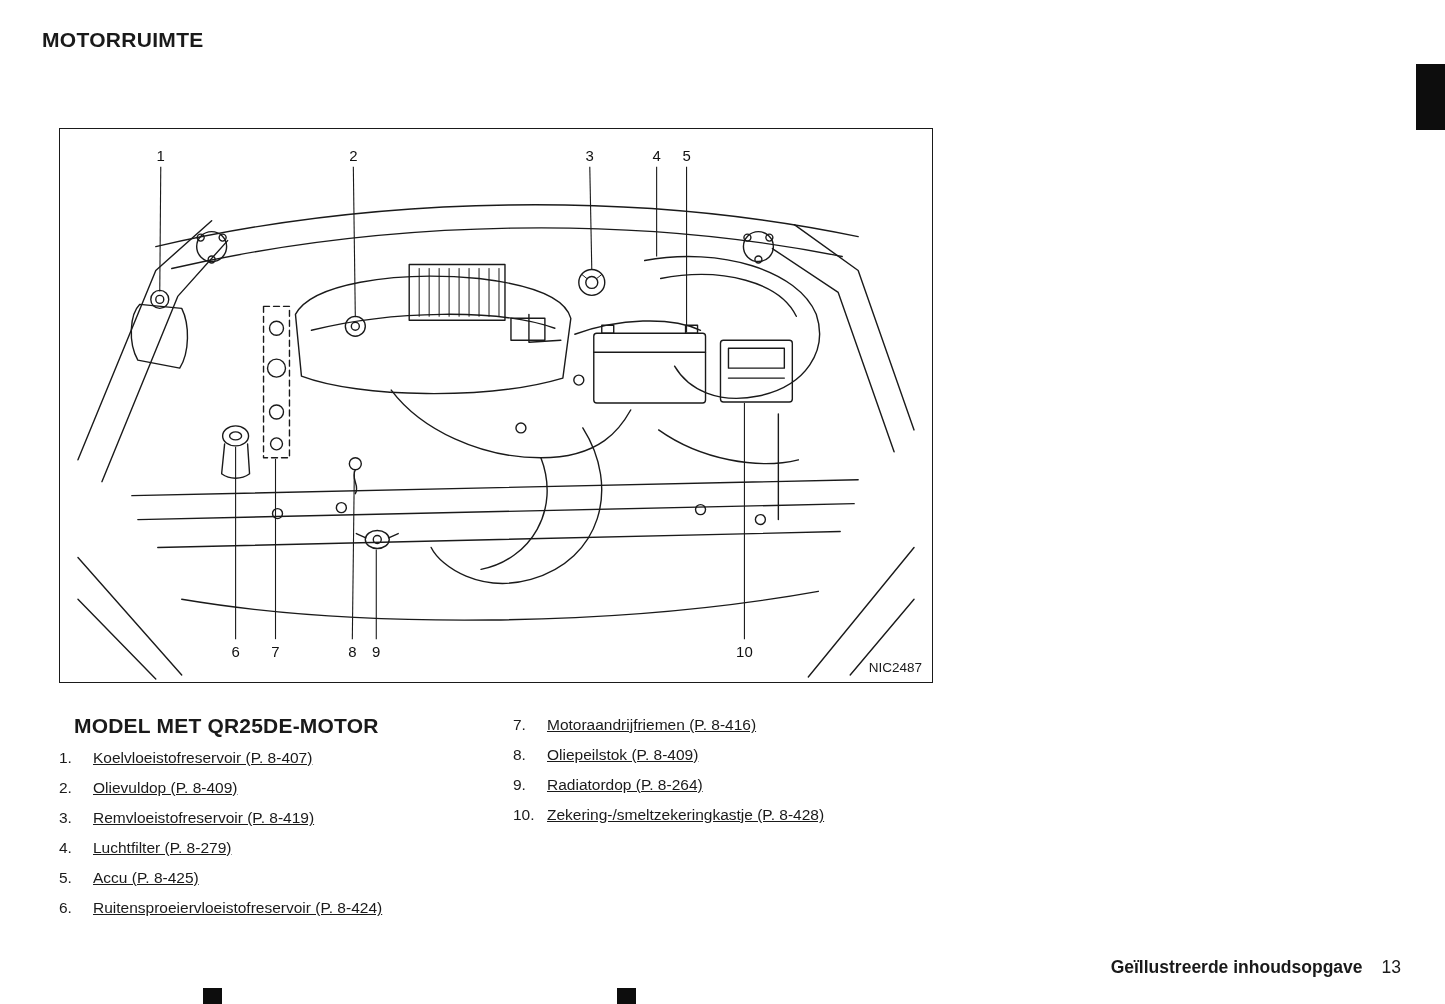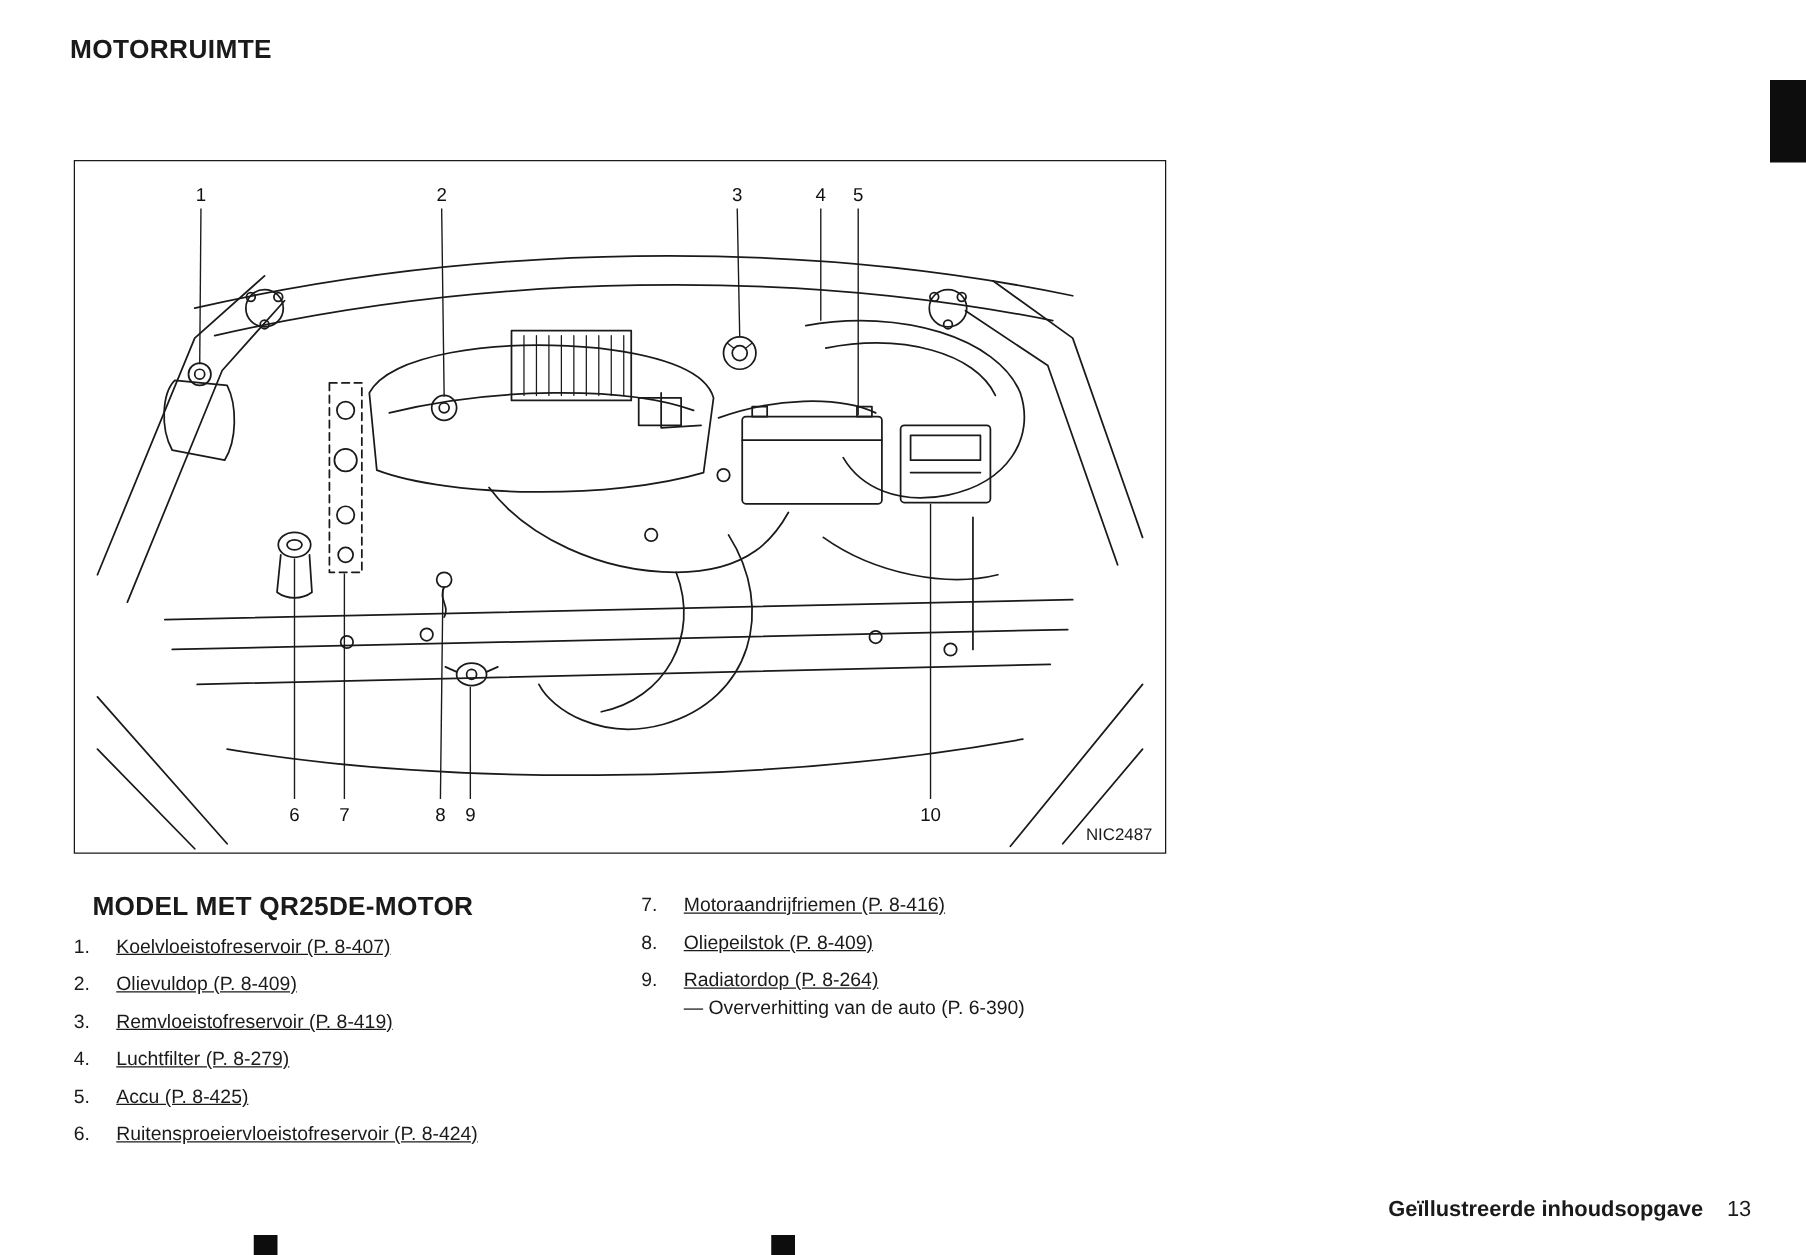--- a/index.html
+++ b/index.html
@@ -2,21 +2,21 @@
 <html><head>
 <meta charset="utf-8">
 <style>
   * { margin:0; padding:0; box-sizing:border-box; }
   html,body { background:#ffffff; }
   body {
     width:1445px; height:1004px; position:relative; overflow:hidden;
     font-family:"Liberation Sans", sans-serif; color:#1a1a1a;
   }
   .page-title {
-    position:absolute; left:56px; top:28px;
+    position:absolute; left:42px; top:28px;
     font-size:21px; font-weight:bold; letter-spacing:0.3px;
   }
   .edge-tab {
     position:absolute; right:0; top:64px; width:29px; height:66px; background:#0d0d0d;
   }
   .diagram-box {
     position:absolute; left:59px; top:128px; width:874px; height:555px;
     border:1.5px solid #1a1a1a; background:#fff;
   }
   .diagram-box svg { position:absolute; left:0; top:0; width:100%; height:100%; }
@@ -249,21 +249,24 @@
     <span class="li-text">Motoraandrijfriemen (P. 8-416)</span>
   </div>
   <div class="legend-item">
     <span class="li-num">8.</span>
     <span class="li-text">Oliepeilstok (P. 8-409)</span>
   </div>
   <div class="legend-item">
     <span class="li-num">9.</span>
     <span class="li-text">Radiatordop (P. 8-264)</span>
   </div>
-  <div class="legend-sub">— Oververhitting van de auto (P. 6-390)</div>
+  <div class="legend-item">
+    <span class="li-num">10.</span>
+    <span class="li-text">Zekering-/smeltzekeringkastje (P. 8-428)</span>
+  </div>
 </div>
 
 <footer class="page-footer">
   <span class="footer-label">Geïllustreerde inhoudsopgave</span>
   <span class="footer-page">13</span>
 </footer>
 
 <div class="print-mark m1"></div>
 <div class="print-mark m2"></div>
 

